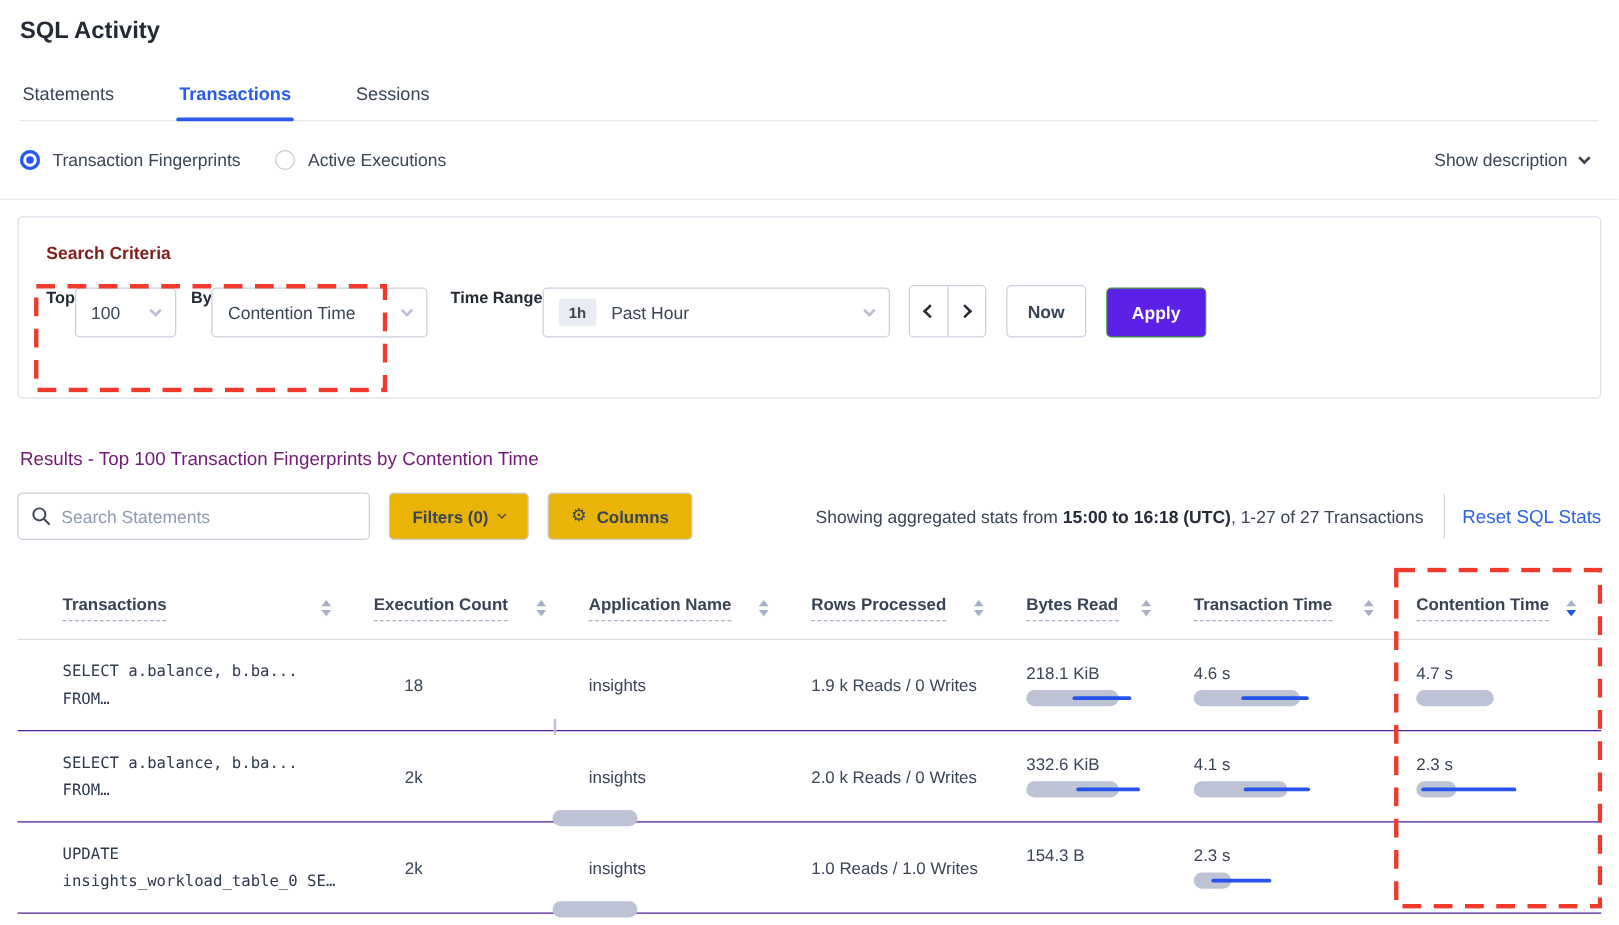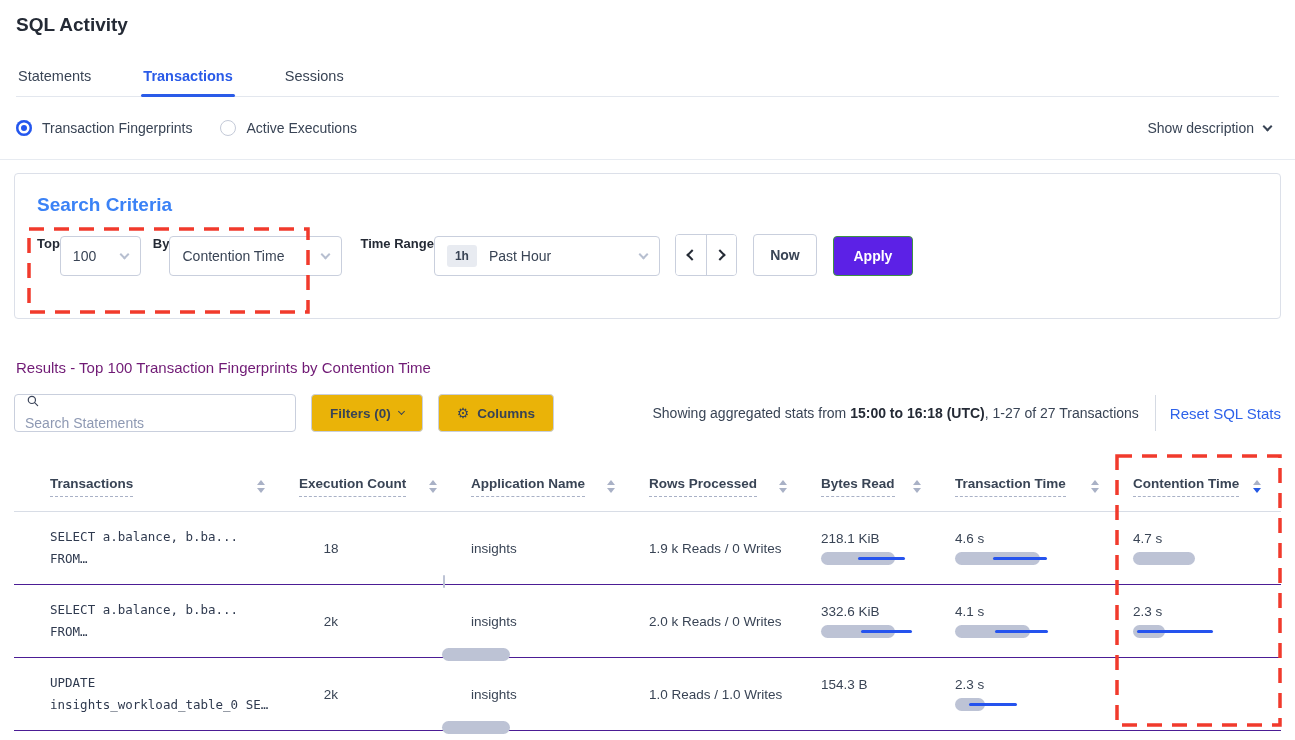--- a/index.html
+++ b/index.html
@@ -24,30 +24,30 @@
   .radio-dot.on { background:#2356EE; box-shadow: inset 0 0 0 2.5px #2356EE, inset 0 0 0 5px #fff; }
   .radio-dot.off { background:#fff; border:1px solid #C4CAD8; }
   .show-desc { display:flex; align-items:center; gap:10px; font-size:14px; color:#394455; cursor:pointer; }
   .chev { display:inline-block; width:7px; height:7px; border-right:2px solid currentColor;
     border-bottom:2px solid currentColor; transform:rotate(45deg); margin-top:-4px; }
   .chev.sm { width:5px; height:5px; border-width:1.5px; }
 
   
   .criteria-card { margin:13px 14px 0; border:1px solid #DCE0E9; border-radius:4px;
     padding:20px 22px 26px; position:relative; height:146px; }
-  .criteria-heading { font-size:19px; font-weight:bold; color:#3b82f6; }
+  .criteria-heading { font-size:14px; font-weight:bold; color:#7f1d1d; }
   .criteria-row { display:flex; align-items:flex-end; margin-top:18px; }
   .field { display:flex; flex-direction:row; }
   .field-label { font-size:13px; font-weight:bold; color:#242A35; margin-bottom:7px; }
   .select { height:40px; border:1px solid #C9CFDD; border-radius:4px; background:#fff;
     display:flex; align-items:center; font-size:14px; color:#394455; padding:0 12px; cursor:pointer; }
   .select .caret { margin-left:auto; color:#B7BFD0; }
   .sel-top { width:81px; }
   .fld-time { margin-left:18px; }
-  .sel-time { width:226px; }
+  .sel-time { width:278px; }
   .time-badge { background:#E8EBF1; border-radius:3px; font-size:12px; font-weight:bold;
     color:#394455; padding:4px 8px; margin-right:12px; }
   .arrow-group { display:flex; margin-left:15px; height:42px; border:1px solid #C9CFDD;
     border-radius:4px; overflow:hidden; align-self:flex-end; }
   .arrow-btn { width:30px; display:flex; align-items:center; justify-content:center;
     background:#fff; cursor:pointer; color:#242A35; }
   .arrow-btn + .arrow-btn { border-left:1px solid #C9CFDD; }
   .chev-left { display:inline-block; width:8px; height:8px; border-left:2.5px solid currentColor;
     border-bottom:2.5px solid currentColor; transform:rotate(45deg); margin-left:3px;}
   .chev-right { display:inline-block; width:8px; height:8px; border-right:2.5px solid currentColor;
@@ -56,21 +56,21 @@
     font-size:14px; font-weight:bold; color:#394455; display:flex; align-items:center;
     justify-content:center; cursor:pointer; align-self:flex-end; }
   .btn-now { width:64px; margin-left:16px; }
   .btn-apply { width:80px; height:40px; margin-left:16px; background:#5C21E6;
     border:1px solid #3E9143; color:#fff; font-size:14px; }
 
   
   .results-heading { margin:40px 16px 0; font-size:15px; font-weight:normal; color:#701a75; }
   .toolbar { display:flex; align-items:center; margin:18px 14px 0; }
   .search-box { width:282px; height:38px; border:1px solid #C9CFDD; border-radius:4px;
-    display:flex; align-items:flex-start; padding:0 10px; gap:8px; background:#fff;flex-direction:column; }
+    display:flex; align-items:center; padding:0 10px; gap:8px; background:#fff; }
   .search-box input { border:none; outline:none; font-size:14px; color:#394455; flex:1;
     font-family:"Liberation Sans", sans-serif; }
   .search-box input::placeholder { color:#8E99B3; }
   .tbtn { height:38px; border:1px solid #C9CFDD; border-radius:4px; background:#eab308;
     font-size:13.5px; font-weight:bold; color:#394455; display:flex; align-items:center;
     gap:8px; padding:0 18px; margin-left:15px; cursor:pointer; }
   .gear { font-size:14px; color:#394455; font-family:"DejaVu Sans", sans-serif; }
   .stats-area { margin-left:auto; display:flex; align-items:center; }
   .stats-text { font-size:14px; color:#394455; }
   .stats-text b { color:#242A35; }

